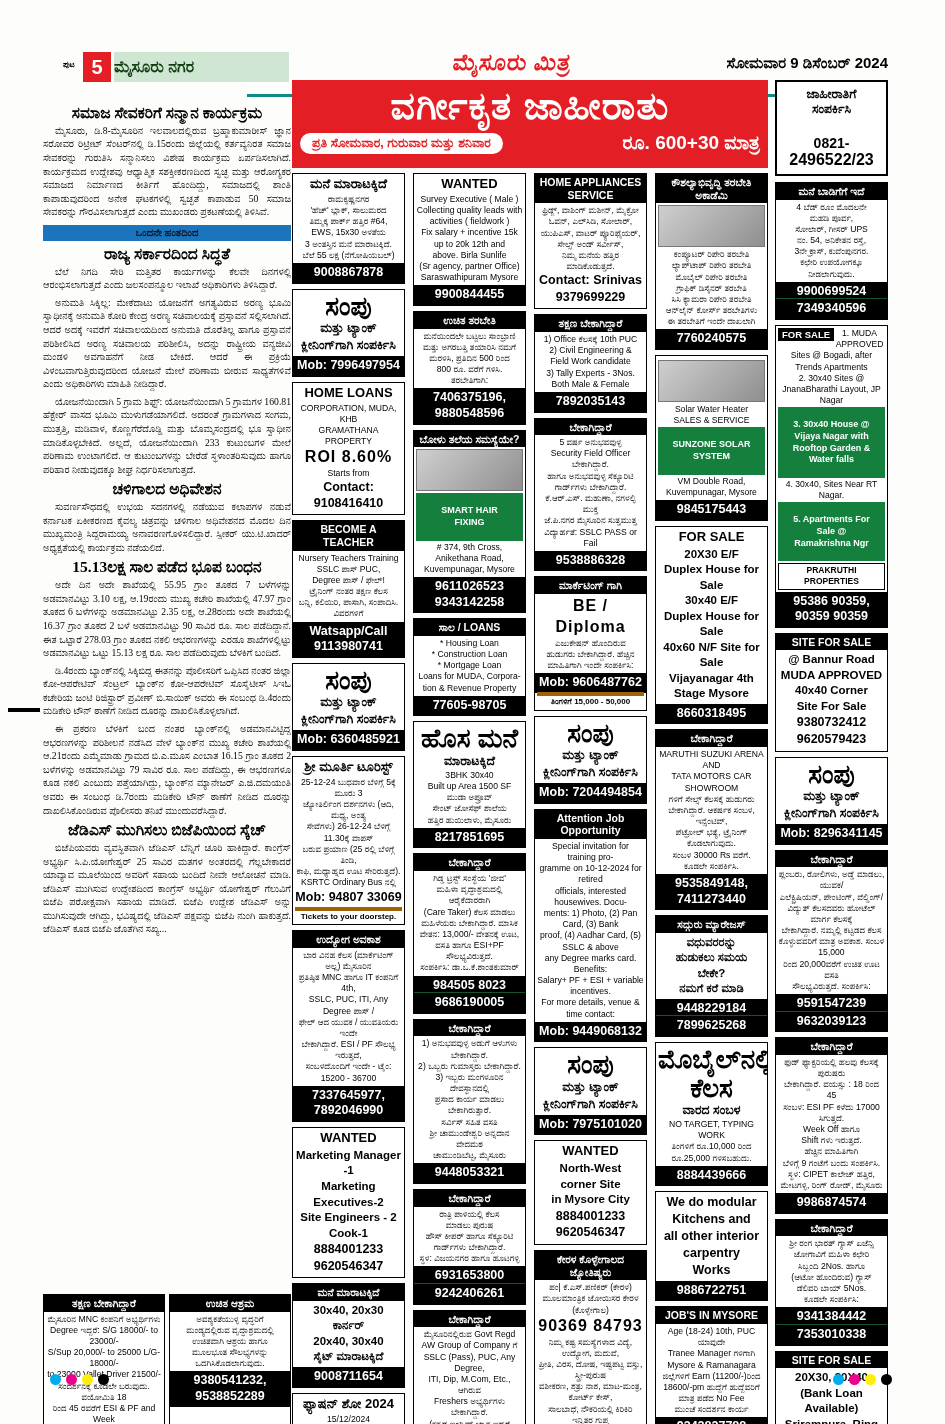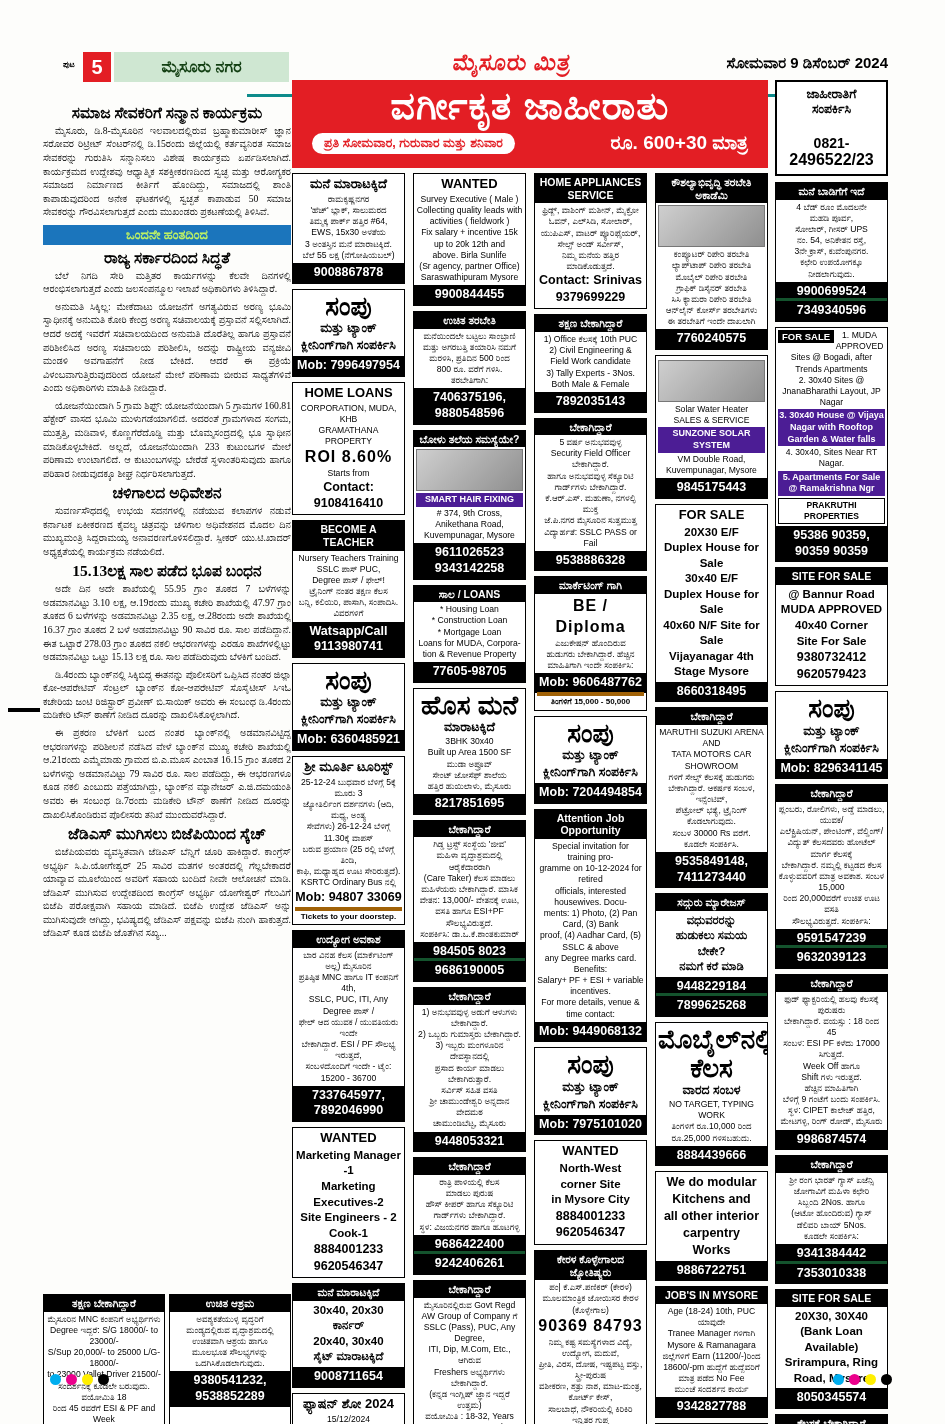--- a/index.html
+++ b/index.html
@@ -5,40 +5,40 @@
 <style>
   html,body{margin:0;padding:0;background:#e9e7e2;}
   .page{position:relative;width:945px;height:1424px;background:#fdfdfb;overflow:hidden;
         font-family:"Liberation Sans",sans-serif;color:#000;}
   
   .masthead{position:absolute;left:43px;top:50px;width:845px;height:44px;}
   .puta{position:absolute;left:20px;top:10px;font-size:8px;font-weight:bold;}
   .pgnum{position:absolute;left:40px;top:2px;width:28px;height:30px;background:var(--red);
          color:#fff;font-size:20px;font-weight:bold;text-align:center;line-height:30px;}
   .section{position:absolute;left:71px;top:2px;width:175px;height:30px;background:#cfe7d2;
-           color:#123f12;font-size:16px;font-weight:bold;text-align:center;line-height:30px;}
+           color:#123f12;font-size:16px;font-weight:bold;line-height:30px;}
   .paper{position:absolute;left:410px;top:0;font-size:23px;font-weight:bold;color:var(--red);
          transform:skewX(-8deg);letter-spacing:1px;font-family:"Liberation Serif",serif;}
   .mdate{position:absolute;right:0;top:4px;font-size:15px;font-weight:bold;}
   .rule{position:absolute;left:247px;top:94px;width:641px;height:3px;background:var(--teal);}
   
   .articles{position:absolute;left:43px;top:100px;width:248px;height:1192px;overflow:hidden;
             font-family:"Liberation Serif",serif;}
   .art h3{margin:4px 0 2px;font-size:15.5px;text-align:center;line-height:1.15;}
-  .art .band{background:var(--blueband);color:#bef264;font-weight:bold;font-size:13px;
+  .art .band{background:var(--blueband);color:#0f172a;font-weight:bold;font-size:10px;
              text-align:center;padding:2px 0;margin:6px 0 3px;}
   .art p{margin:0 0 4px;font-size:9.7px;line-height:1.4;text-align:justify;text-indent:12px;}
   .leftads{position:absolute;left:43px;top:1294px;width:248px;display:flex;gap:4px;}
   .leftads .ad{flex:1;margin:0;}
   
   .center{position:absolute;left:292px;top:80px;width:476px;}
   .banner{background:var(--red);color:#fff;height:88px;position:relative;margin-bottom:5px;}
   .banner-title{font-size:38px;font-weight:bold;text-align:center;line-height:52px;
                 letter-spacing:1px;}
-  .banner-row{display:flex;align-items:center;justify-content:space-between;padding:0 20px;}
+  .banner-row{display:flex;align-items:center;justify-content:space-between;padding:0 8px;}
   .pill{background:#fff;color:var(--red);font-weight:bold;font-size:12.5px;border-radius:13px;
         padding:3px 12px;}
   .bprice{font-size:19px;font-weight:bold;}
   .adgrid{display:flex;gap:8px;align-items:flex-start;}
   .adcol{flex:1;min-width:0;}
   
   .col5{position:absolute;left:775px;top:80px;width:113px;}
   .contact{border:2.5px solid #000;text-align:center;padding:5px 2px;margin-bottom:6px;background:#fff;}
   .contact .c1{font-size:12.5px;font-weight:bold;}
   .contact .c2{font-size:12.5px;font-weight:bold;}
@@ -47,26 +47,26 @@
   
   .ad{border:1.5px solid #000;background:#fff;margin-bottom:5px;padding:2px 2px 3px;
       text-align:center;overflow:hidden;}
   .t-inv{background:#000;color:#fff;font-weight:bold;font-size:10.5px;padding:2px 1px;
          margin:-2px -2px 2px;line-height:1.2;}
   .t-plain{font-weight:bold;font-size:13px;line-height:1.15;margin:1px 0 2px;}
   .t-disp .d0{font-size:26px;font-weight:bold;line-height:1.1;}
   .t-disp .dn{font-size:12.5px;font-weight:bold;line-height:1.35;}
   .bl{font-size:8.6px;line-height:1.3;}
   .bigb{font-size:11.5px;font-weight:bold;line-height:1.35;}
-  .inv-line{background:#4c1d95;color:#fff;font-weight:bold;font-size:9px;padding:1px;margin:1px 0;}
+  .inv-line{background:#15803d;color:#fff;font-weight:bold;font-size:9px;padding:12px;margin:1px 0;}
   .big-line{font-size:16px;font-weight:bold;letter-spacing:1px;}
   .box-line{border:1px solid #000;font-weight:bold;font-size:8.5px;padding:1px;margin-top:2px;}
   .phone{background:#000;color:#fff;font-weight:bold;font-size:12.5px;padding:2px 0;
          margin:2px -2px -3px;line-height:1.25;}
-  .phone + .phone{margin-top:0;border-top:3px solid #14532d;}
+  .phone + .phone{margin-top:0;border-top:1px solid #14532d;}
   .phone-plain{font-weight:bold;font-size:12.5px;line-height:1.25;margin-top:1px;}
   .note{font-size:8px;font-weight:bold;border-top:4px solid #a16207;margin-top:2px;padding-top:1px;}
   .ph{height:40px;background:linear-gradient(135deg,#cfcfcf,#8f8f8f);margin:2px 0;
       border:1px solid #777;}
   .badge{display:inline-block;background:#000;color:#fff;font-weight:bold;font-size:9.5px;
          padding:1px 4px;float:left;}
   
   .dots{position:absolute;display:flex;gap:5px;}
   .dots i{width:11px;height:11px;border-radius:50%;display:block;}
   .dc{background:var(--cyan);} .dm{background:var(--magenta);}
@@ -309,21 +309,21 @@
             <div class="bl">ಚಾಮುಂಡಿಬೆಟ್ಟ, ಮೈಸೂರು</div>
             <div class="phone">9448053321</div>
           </div>
           <div class="ad">
             <div class="t-inv">ಬೇಕಾಗಿದ್ದಾರೆ</div>
             <div class="bl">ರಾತ್ರಿ ಪಾಳಿಯಲ್ಲಿ ಕೆಲಸ</div>
             <div class="bl">ಮಾಡಲು ಪುರುಷ</div>
             <div class="bl">ಹೌಸ್ ಕೀಪರ್ ಹಾಗೂ ಸೆಕ್ಯೂರಿಟಿ</div>
             <div class="bl">ಗಾರ್ಡ್‌ಗಳು ಬೇಕಾಗಿದ್ದಾರೆ.</div>
             <div class="bl">ಸ್ಥಳ: ವಿಜಯನಗರ ಹಾಗೂ ಹೂಟಗಳ್ಳಿ</div>
-            <div class="phone">9686422400</div>
+            <div class="phone">6931653800</div>
             <div class="phone">9242406261</div>
           </div>
           <div class="ad">
             <div class="t-inv">ಬೇಕಾಗಿದ್ದಾರೆ</div>
             <div class="bl">ಮೈಸೂರಿನಲ್ಲಿರುವ Govt Regd</div>
             <div class="bl">AW Group of Company ಗೆ</div>
             <div class="bl">SSLC (Pass), PUC, Any Degree,</div>
             <div class="bl">ITI, Dip, M.Com, Etc., ಆಗಿರುವ</div>
             <div class="bl">Freshers ಅಭ್ಯರ್ಥಿಗಳು ಬೇಕಾಗಿದ್ದಾರೆ.</div>
             <div class="bl">(ಕನ್ನಡ ಇಂಗ್ಲಿಷ್ ಜ್ಞಾನ ಇದ್ದರೆ ಉತ್ತಮ)</div>

